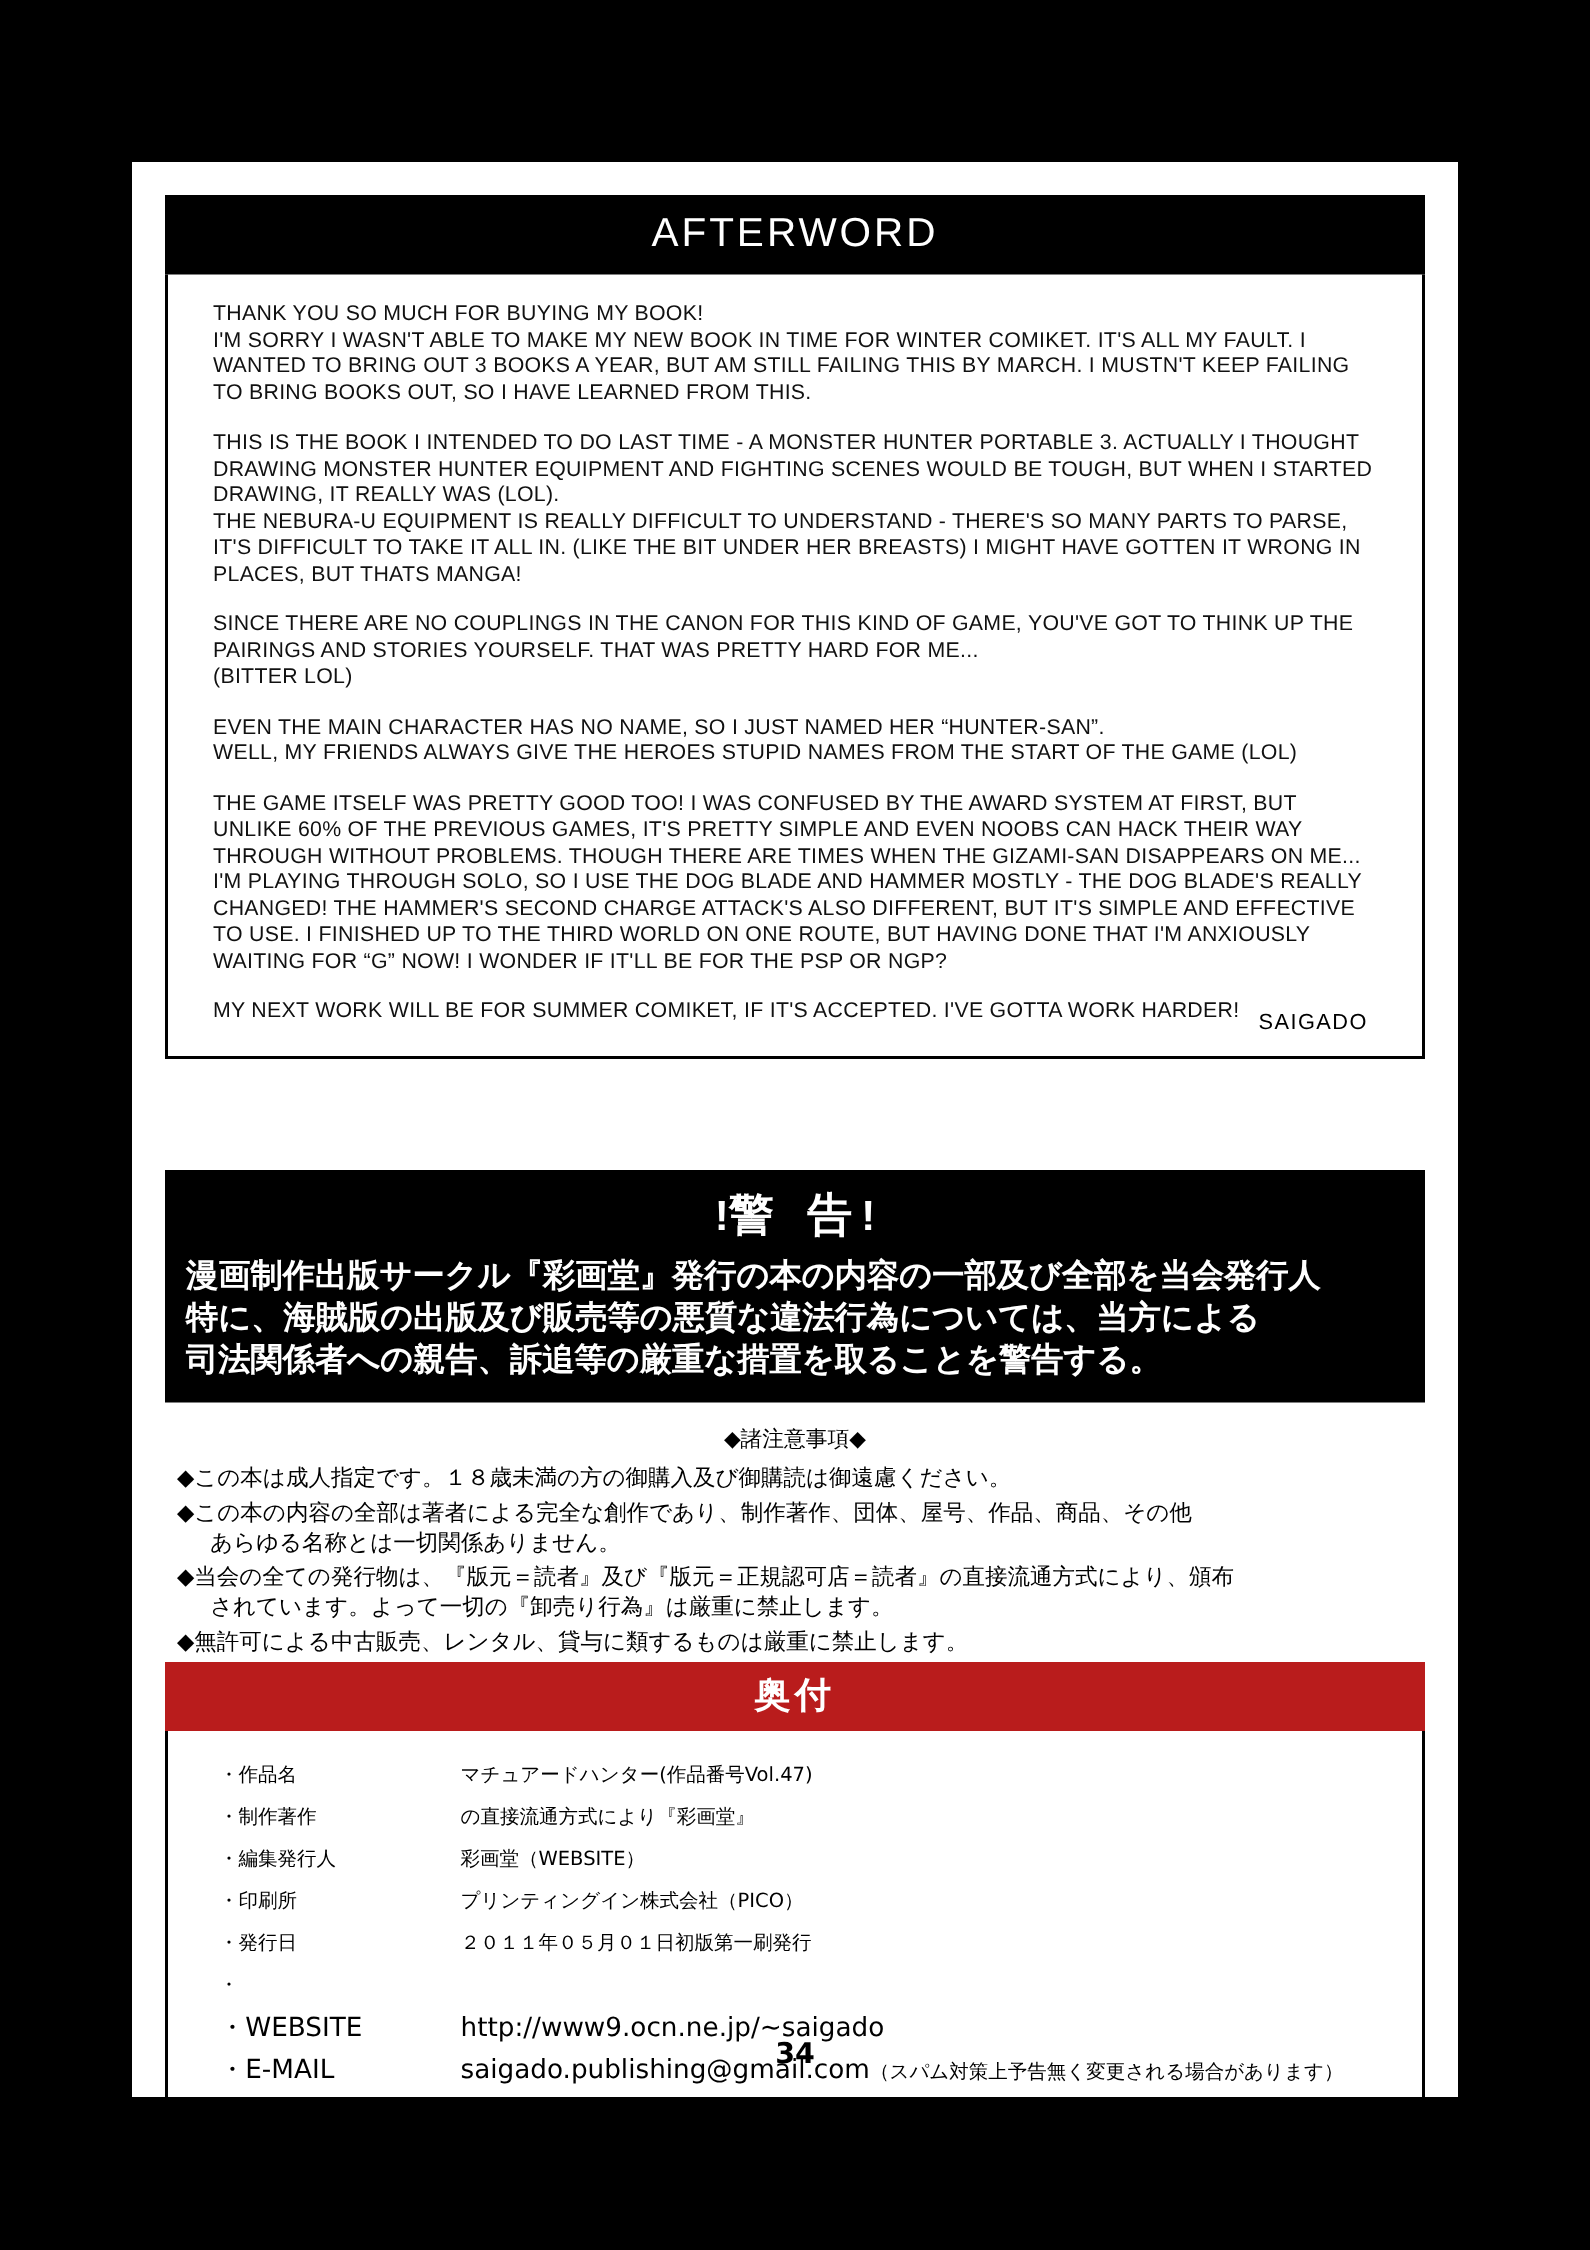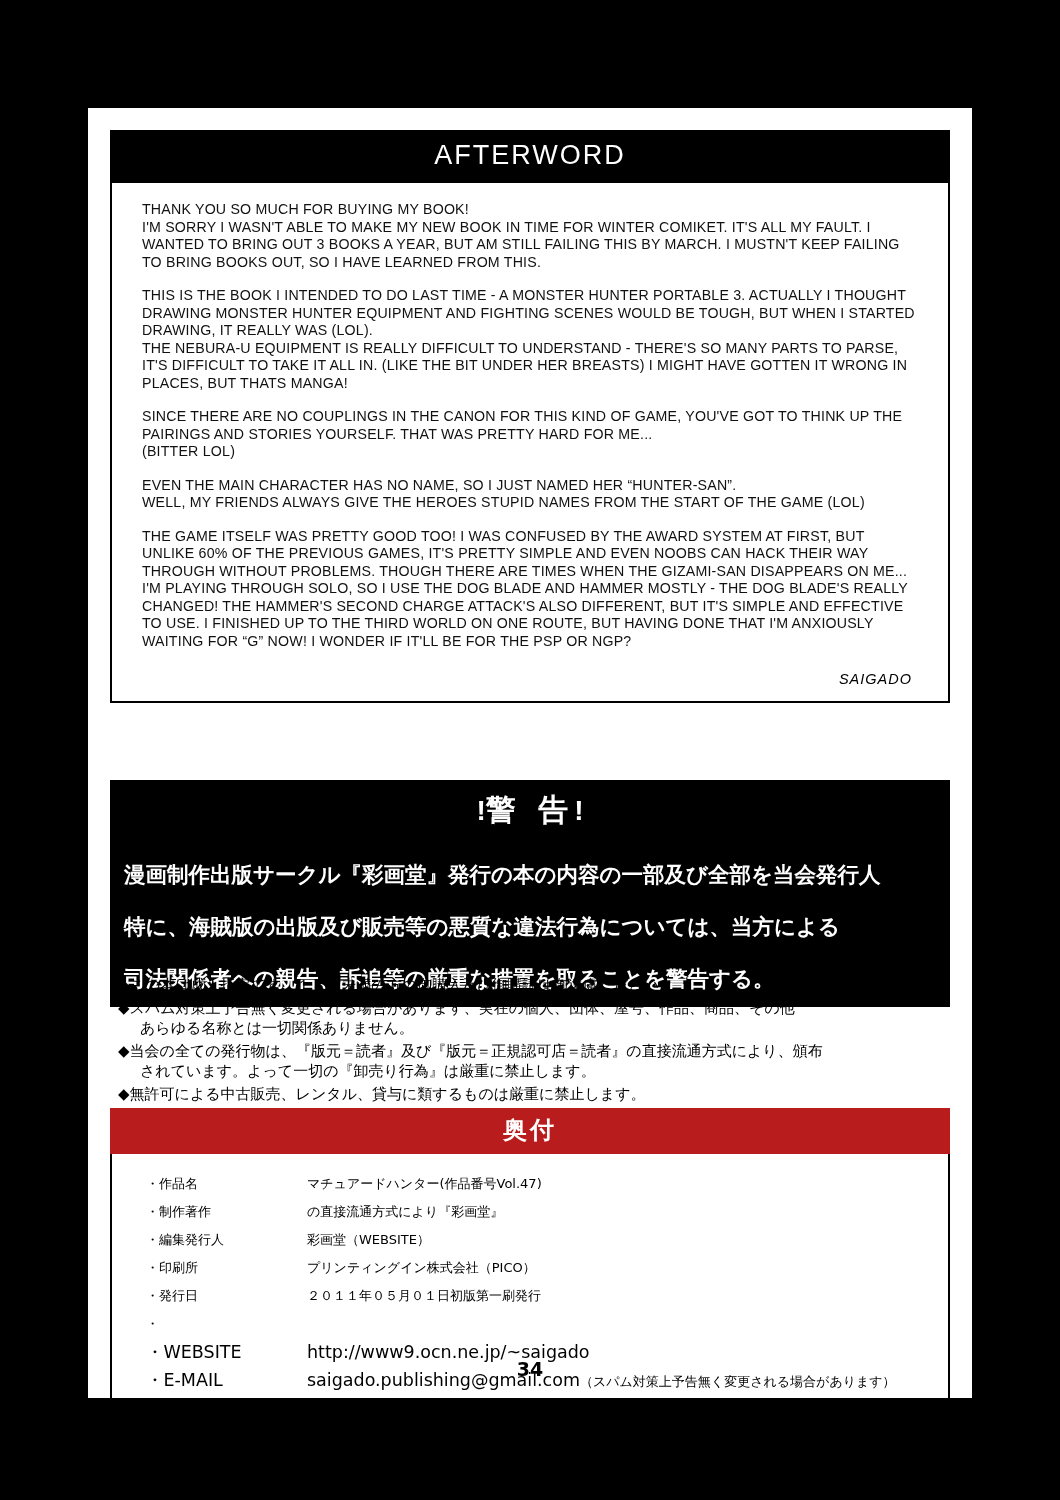--- a/index.html
+++ b/index.html
@@ -58,21 +58,20 @@
   }
   .afterword-body p:last-of-type {
     margin-bottom: 0;
   }
   .signature {
     position: absolute;
     right: 36px;
     bottom: 14px;
     font-size: 14.5px;
     letter-spacing: 1px;
-    font-style: italic;
   }
 
   
   .warning-block {
     position: absolute;
     left: 22px;
     top: 672px;
     width: 840px;
     background: #000;
     color: #fff;
@@ -92,21 +91,21 @@
     font-size: 28px;
     letter-spacing: 0;
   }
   .warning-lines {
     font-family: "DejaVu Sans", sans-serif;
     font-size: 21.5px;
     line-height: 28px;
     font-weight: bold;
     letter-spacing: 0px;
   }
-  .warning-lines div { white-space: nowrap; margin-top: 24px; }
+  .warning-lines div { white-space: nowrap; }
 
   
   .notes-block {
     position: absolute;
     left: 22px;
     top: 840px;
     width: 840px;
     box-sizing: border-box;
     padding: 2px 8px 6px 8px;
   }
@@ -204,20 +203,21 @@
 <div class="page">
 
   <div class="afterword-block">
     <div class="afterword-title-bar">AFTERWORD</div>
     <div class="afterword-body">
       <p>Thank you so much for buying my book!<br>I'm sorry I wasn't able to make my new book in time for Winter Comiket. It's all my fault. I wanted to bring out 3 books a year, but am still failing this by March. I mustn't keep failing to bring books out, so I have learned from this.</p>
       <p>This is the book I intended to do last time - a Monster Hunter Portable 3. Actually I thought drawing Monster Hunter equipment and fighting scenes would be tough, but when I started drawing, it really was (lol).<br>The Nebura-U equipment is really difficult to understand -  there's so many parts to parse, it's difficult to take it all in. (Like the bit under her breasts) I might have gotten it wrong in places, but thats manga!</p>
       <p>Since there are no couplings in the canon for this kind of game, you've got to think up the pairings and stories yourself. That was pretty hard for me...<br>(bitter lol)</p>
       <p>Even the main character has no name, so I just named her “Hunter-san”.<br>Well, my friends always give the heroes stupid names from the start of the game (lol)</p>
       <p>The game itself was pretty good too! I was confused by the award system at first, but unlike 60% of the previous games, it's pretty simple and even noobs can hack their way through without problems. Though there are times when the Gizami-san disappears on me...<br>I'm playing through solo, so I use the Dog Blade and Hammer mostly - the Dog Blade's really changed! The Hammer's second charge attack's also different, but it's simple and effective to use. I finished up to the third world on one route, but having done that I'm anxiously waiting for “G” now! I wonder if it'll be for the PSP or NGP?</p>
+      <p>My next work will be for Summer Comiket, if it's accepted. I've gotta work harder!</p>
       <div class="signature">SAIGADO</div>
     </div>
   </div>
 
   <div class="warning-block">
     <div class="warning-head">
       <span class="bang">!</span><span>警 告</span><span class="bang">!</span>
     </div>
     <div class="warning-lines">
       <div>漫画制作出版サークル『彩画堂』発行の本の内容の一部及び全部を当会発行人</div>
@@ -226,21 +226,21 @@
     </div>
   </div>
 
   <div class="notes-block">
     <div class="notes-title">◆諸注意事項◆</div>
     <ul>
       <li>
         <span>◆この本は成人指定です。１８歳未満の方の御購入及び御購読は御遠慮ください。</span>
       </li>
       <li>
-        <span>◆スパム対策上予告無く変更される場合があります、実在の個人、団体、屋号、作品、商品、その他</span>
+        <span>◆この本の内容の全部は著者による完全な創作であり、制作著作、団体、屋号、作品、商品、その他</span>
         <span class="cont">あらゆる名称とは一切関係ありません。</span>
       </li>
       <li>
         <span>◆当会の全ての発行物は、『版元＝読者』及び『版元＝正規認可店＝読者』の直接流通方式により、頒布</span>
         <span class="cont">されています。よって一切の『卸売り行為』は厳重に禁止します。</span>
       </li>
       <li>
         <span>◆無許可による中古販売、レンタル、貸与に類するものは厳重に禁止します。</span>
       </li>
       <li>

